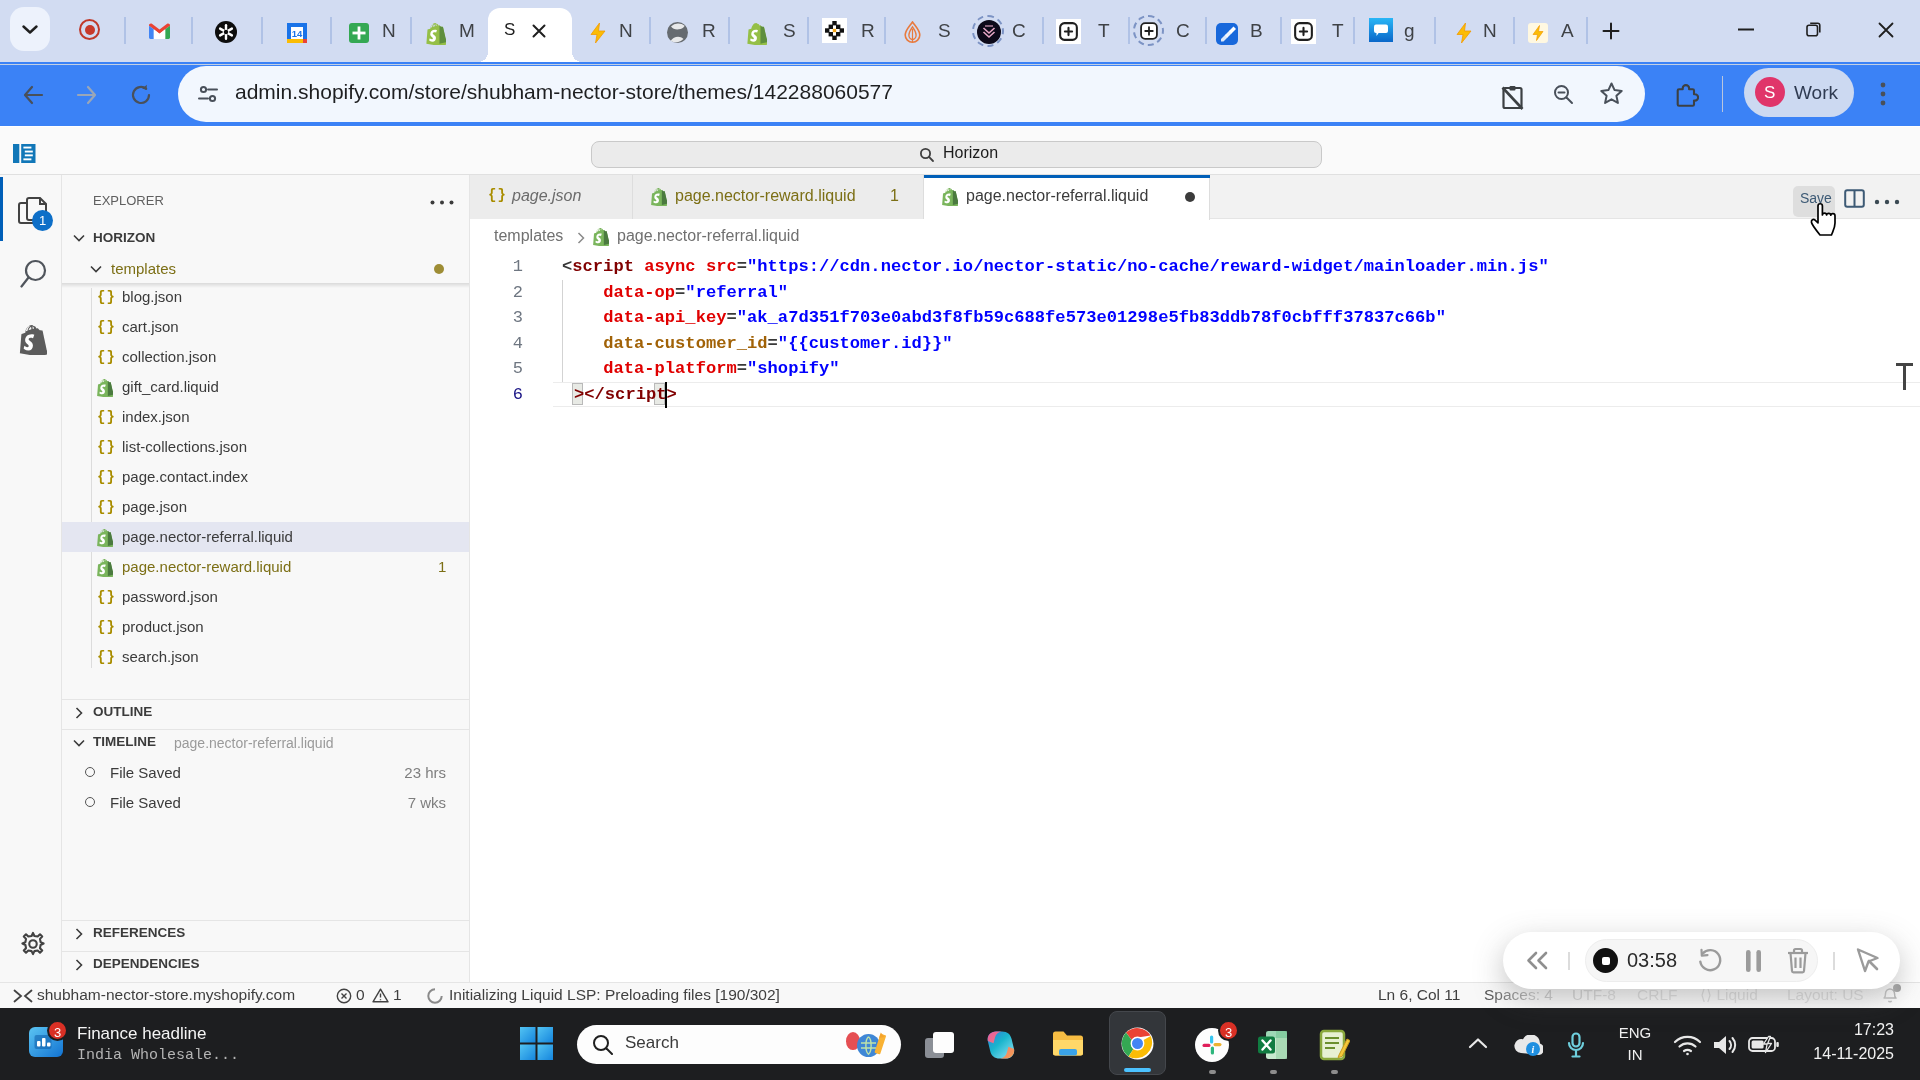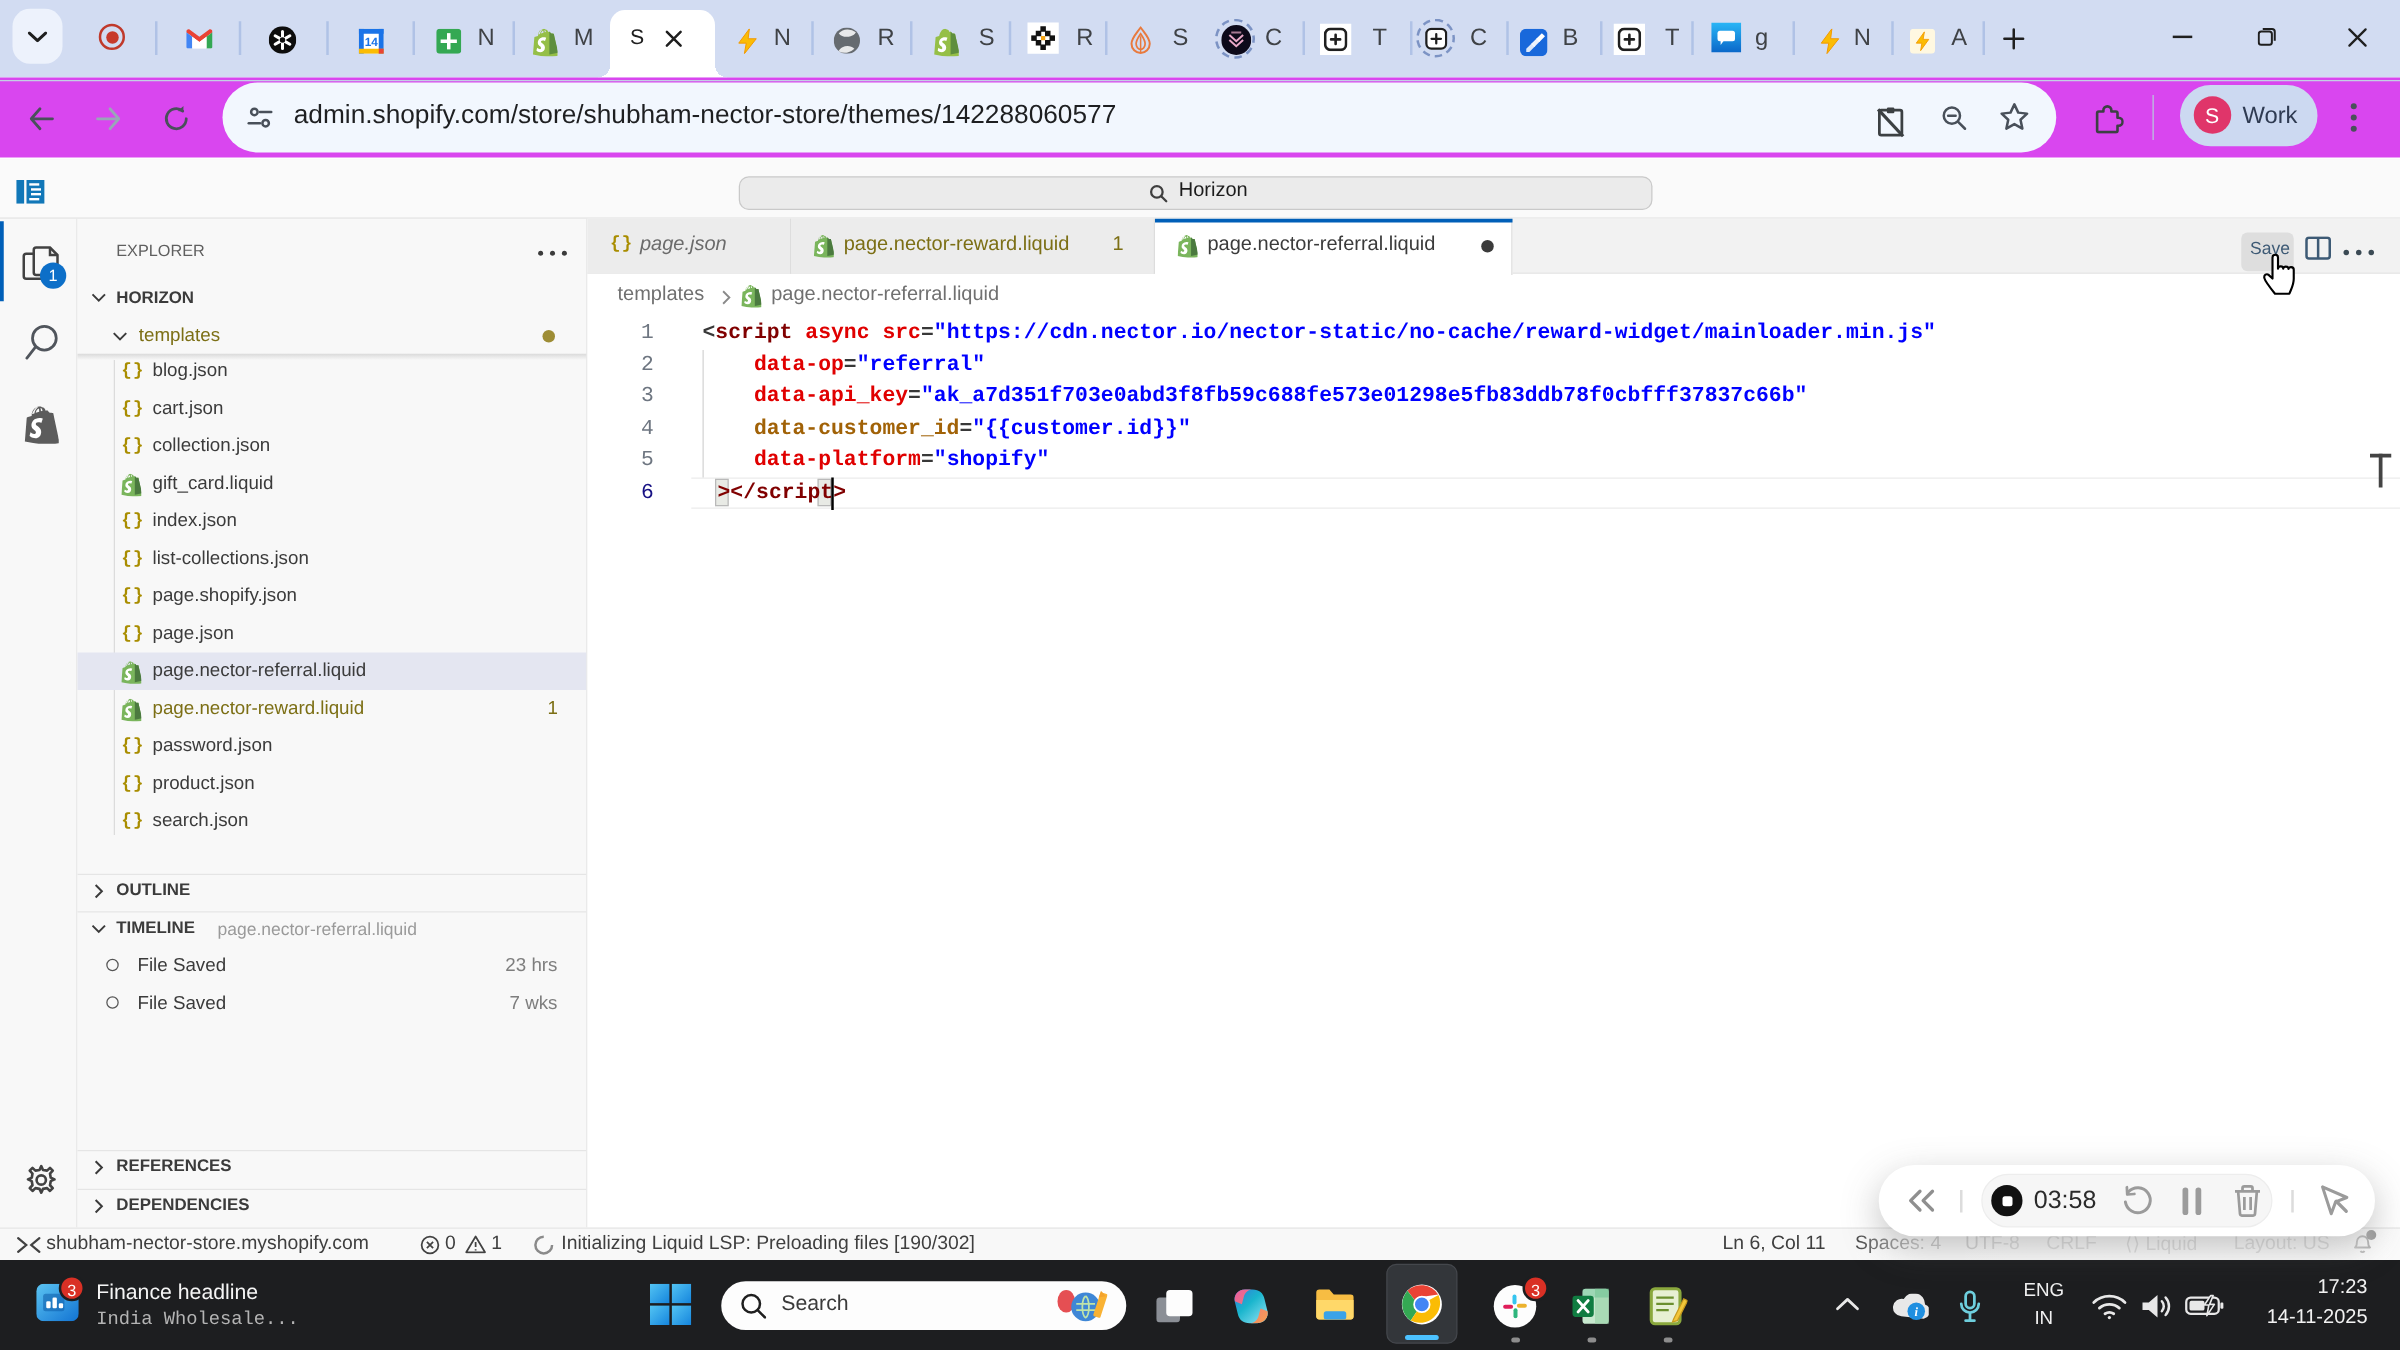--- a/index.html
+++ b/index.html
@@ -212,21 +212,21 @@
       </svg>
     <svg class="a" style="left:1806px;top:22px" width="15" height="15" viewBox="0 0 15 15">
         <rect x="1" y="3.2" width="10.5" height="10.5" rx="2" fill="none" stroke="#1f1f1f" stroke-width="1.6"></rect>
         <path d="M4.2 1.2 h7.4 a2.2 2.2 0 0 1 2.2 2.2 v7.2" fill="none" stroke="#1f1f1f" stroke-width="1.6"></path>
       </svg>
     <svg class="a" style="left:1878px;top:22px" width="16" height="16" viewBox="0 0 16 16">
         <path d="M1.5 1.5 L14.5 14.5 M14.5 1.5 L1.5 14.5" stroke="#1f1f1f" stroke-width="1.8" stroke-linecap="round"></path>
       </svg>
   </div>
 
-  <div class="a" id="toolbar" style="left:0;top:62px;width:1920px;height:64px;background:#d946ef;">
+  <div class="a" id="toolbar" style="left:0;top:62px;width:1920px;height:64px;background:#3b82f6;">
     <svg class="a" style="left:22px;top:23px" width="22" height="20" viewBox="0 0 22 20">
         <path d="M10 2 L3 10 L10 18 M3.5 10 H20" stroke="#49505a" stroke-width="2.2" fill="none" stroke-linecap="round" stroke-linejoin="round"></path>
       </svg>
     <svg class="a" style="left:76px;top:23px" width="22" height="20" viewBox="0 0 22 20">
         <path d="M12 2 L19 10 L12 18 M18.5 10 H2" stroke="#9aa6b8" stroke-width="2.2" fill="none" stroke-linecap="round" stroke-linejoin="round"></path>
       </svg>
     <svg class="a" style="left:130px;top:22px" width="22" height="22" viewBox="0 0 22 22">
         <path d="M19 11 a8 8 0 1 1 -2.8 -6.1" stroke="#49505a" stroke-width="2.2" fill="none" stroke-linecap="round"></path>
         <path d="M16.8 0.8 L16.6 5.4 L12.2 4.8 Z" fill="#49505a"></path>
       </svg>
@@ -361,21 +361,21 @@
       <div class="frow" style="top:120px;">
           <span class="fjson">{}</span>
           <span class="fname">index.json</span>
         </div>
       <div class="frow" style="top:150px;">
           <span class="fjson">{}</span>
           <span class="fname">list-collections.json</span>
         </div>
       <div class="frow" style="top:180px;">
           <span class="fjson">{}</span>
-          <span class="fname">page.shopify.json</span>
+          <span class="fname">page.contact.index</span>
         </div>
       <div class="frow" style="top:210px;">
           <span class="fjson">{}</span>
           <span class="fname">page.json</span>
         </div>
       <div class="frow" style="top:240px;background:#e4e6f1;">
           <svg class="fbag" width="16" height="18" viewBox="0 0 448 512">
             <path fill="#7ab55c" d="M388 96c-1-3-4-4-6-4s-42-3-42-3-28-28-31-31c-3-3-9-2-11-1l-14 4c-8-24-23-46-49-46h-2C226 4 215 0 206 0c-70 0-104 88-114 133l-49 15c-15 5-16 5-18 19L0 480l309 58 167-36S389 99 388 96zM242 60l-23 7v-5c0-15-2-27-5-37C231 28 238 43 242 60zm-52-28c4 9 6 22 6 39v3l-48 15c9-36 27-53 42-57zm-18-17c3 0 6 1 8 3-20 9-41 33-50 80l-38 12C102 74 127 15 172 15z"></path>
             <path fill="#4b7a3f" d="M382 92c-2 0-42-3-42-3s-28-28-31-31c-1-1-3-2-4-2v424l167-36S389 99 388 96c-1-3-4-4-6-4z"></path>
             <path fill="#fff" d="M246 166l-21 62s-18-10-41-10c-33 0-35 21-35 26 0 28 74 39 74 106 0 52-33 86-78 86-54 0-81-33-81-33l14-47s28 24 51 24c15 0 22-12 22-21 0-37-61-38-61-99 0-51 37-101 111-101 29 0 43 8 45 7z"></path>

